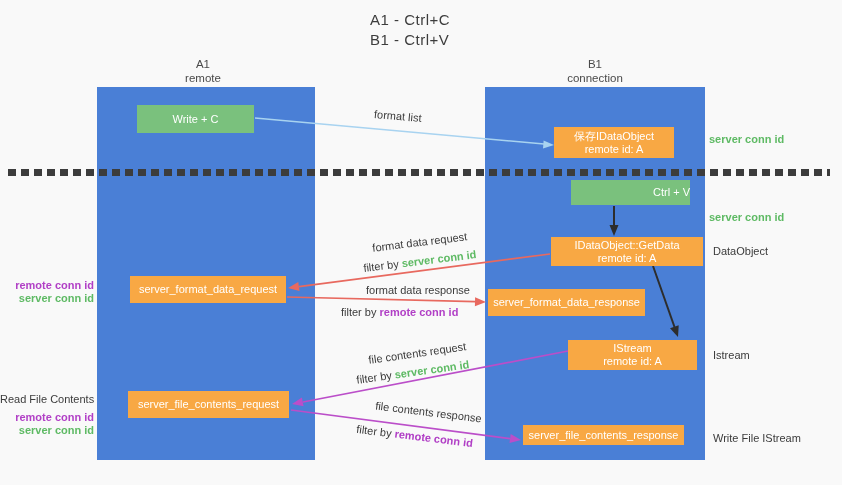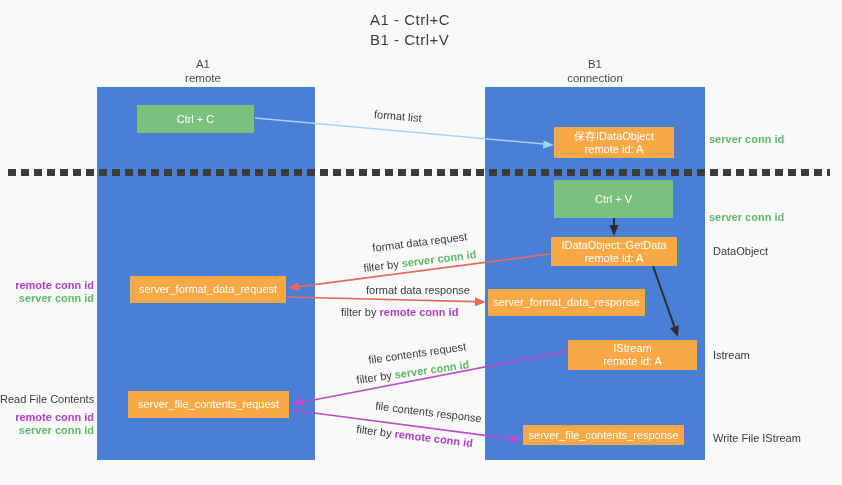--- a/index.html
+++ b/index.html
@@ -115,33 +115,33 @@
     <polygon points="486,302 474.9,306.2 475.1,297.2" fill="#e8695f"></polygon>
 
     <line x1="568" y1="351" x2="303" y2="402" stroke-width="1.7" stroke="#bb4ec9"></line>
     <polygon points="292,404 301.9,397.5 303.6,406.3" fill="#bb4ec9"></polygon>
 
     <line x1="291" y1="410" x2="510" y2="438.6" stroke-width="1.7" stroke="#bb4ec9"></line>
     <polygon points="521,440 509.5,443 510.7,434.1" fill="#bb4ec9"></polygon>
   </svg>
 
   <div class="abs node green" style="left:137px; top:105px; width:117px; height:28px;">
-    <span>Ctrl + C</span>
+    <span>Write + C</span>
   </div>
 
   <div class="abs node orange" style="left:554px; top:127px; width:120px; height:31px;">
     <span>保存IDataObject</span>
     <span>remote id: A</span>
   </div>
 
-  <div class="abs node green" style="left:554px; top:180px; width:119px; height:38px;">
+  <div class="abs node green" style="left:571px; top:180px; width:119px; height:25px;align-items:flex-end;">
     <span>Ctrl + V</span>
   </div>
 
-  <div class="abs node orange" style="left:551px; top:237px; width:126px; height:29px;">
+  <div class="abs node orange" style="left:551px; top:237px; width:152px; height:29px;">
     <span>IDataObject::GetData</span>
     <span>remote id: A</span>
   </div>
 
   <div class="abs node orange" style="left:488px; top:289px; width:157px; height:27px;">
     <span>server_format_data_response</span>
   </div>
 
   <div class="abs node orange" style="left:130px; top:276px; width:156px; height:27px;">
     <span>server_format_data_request</span>

